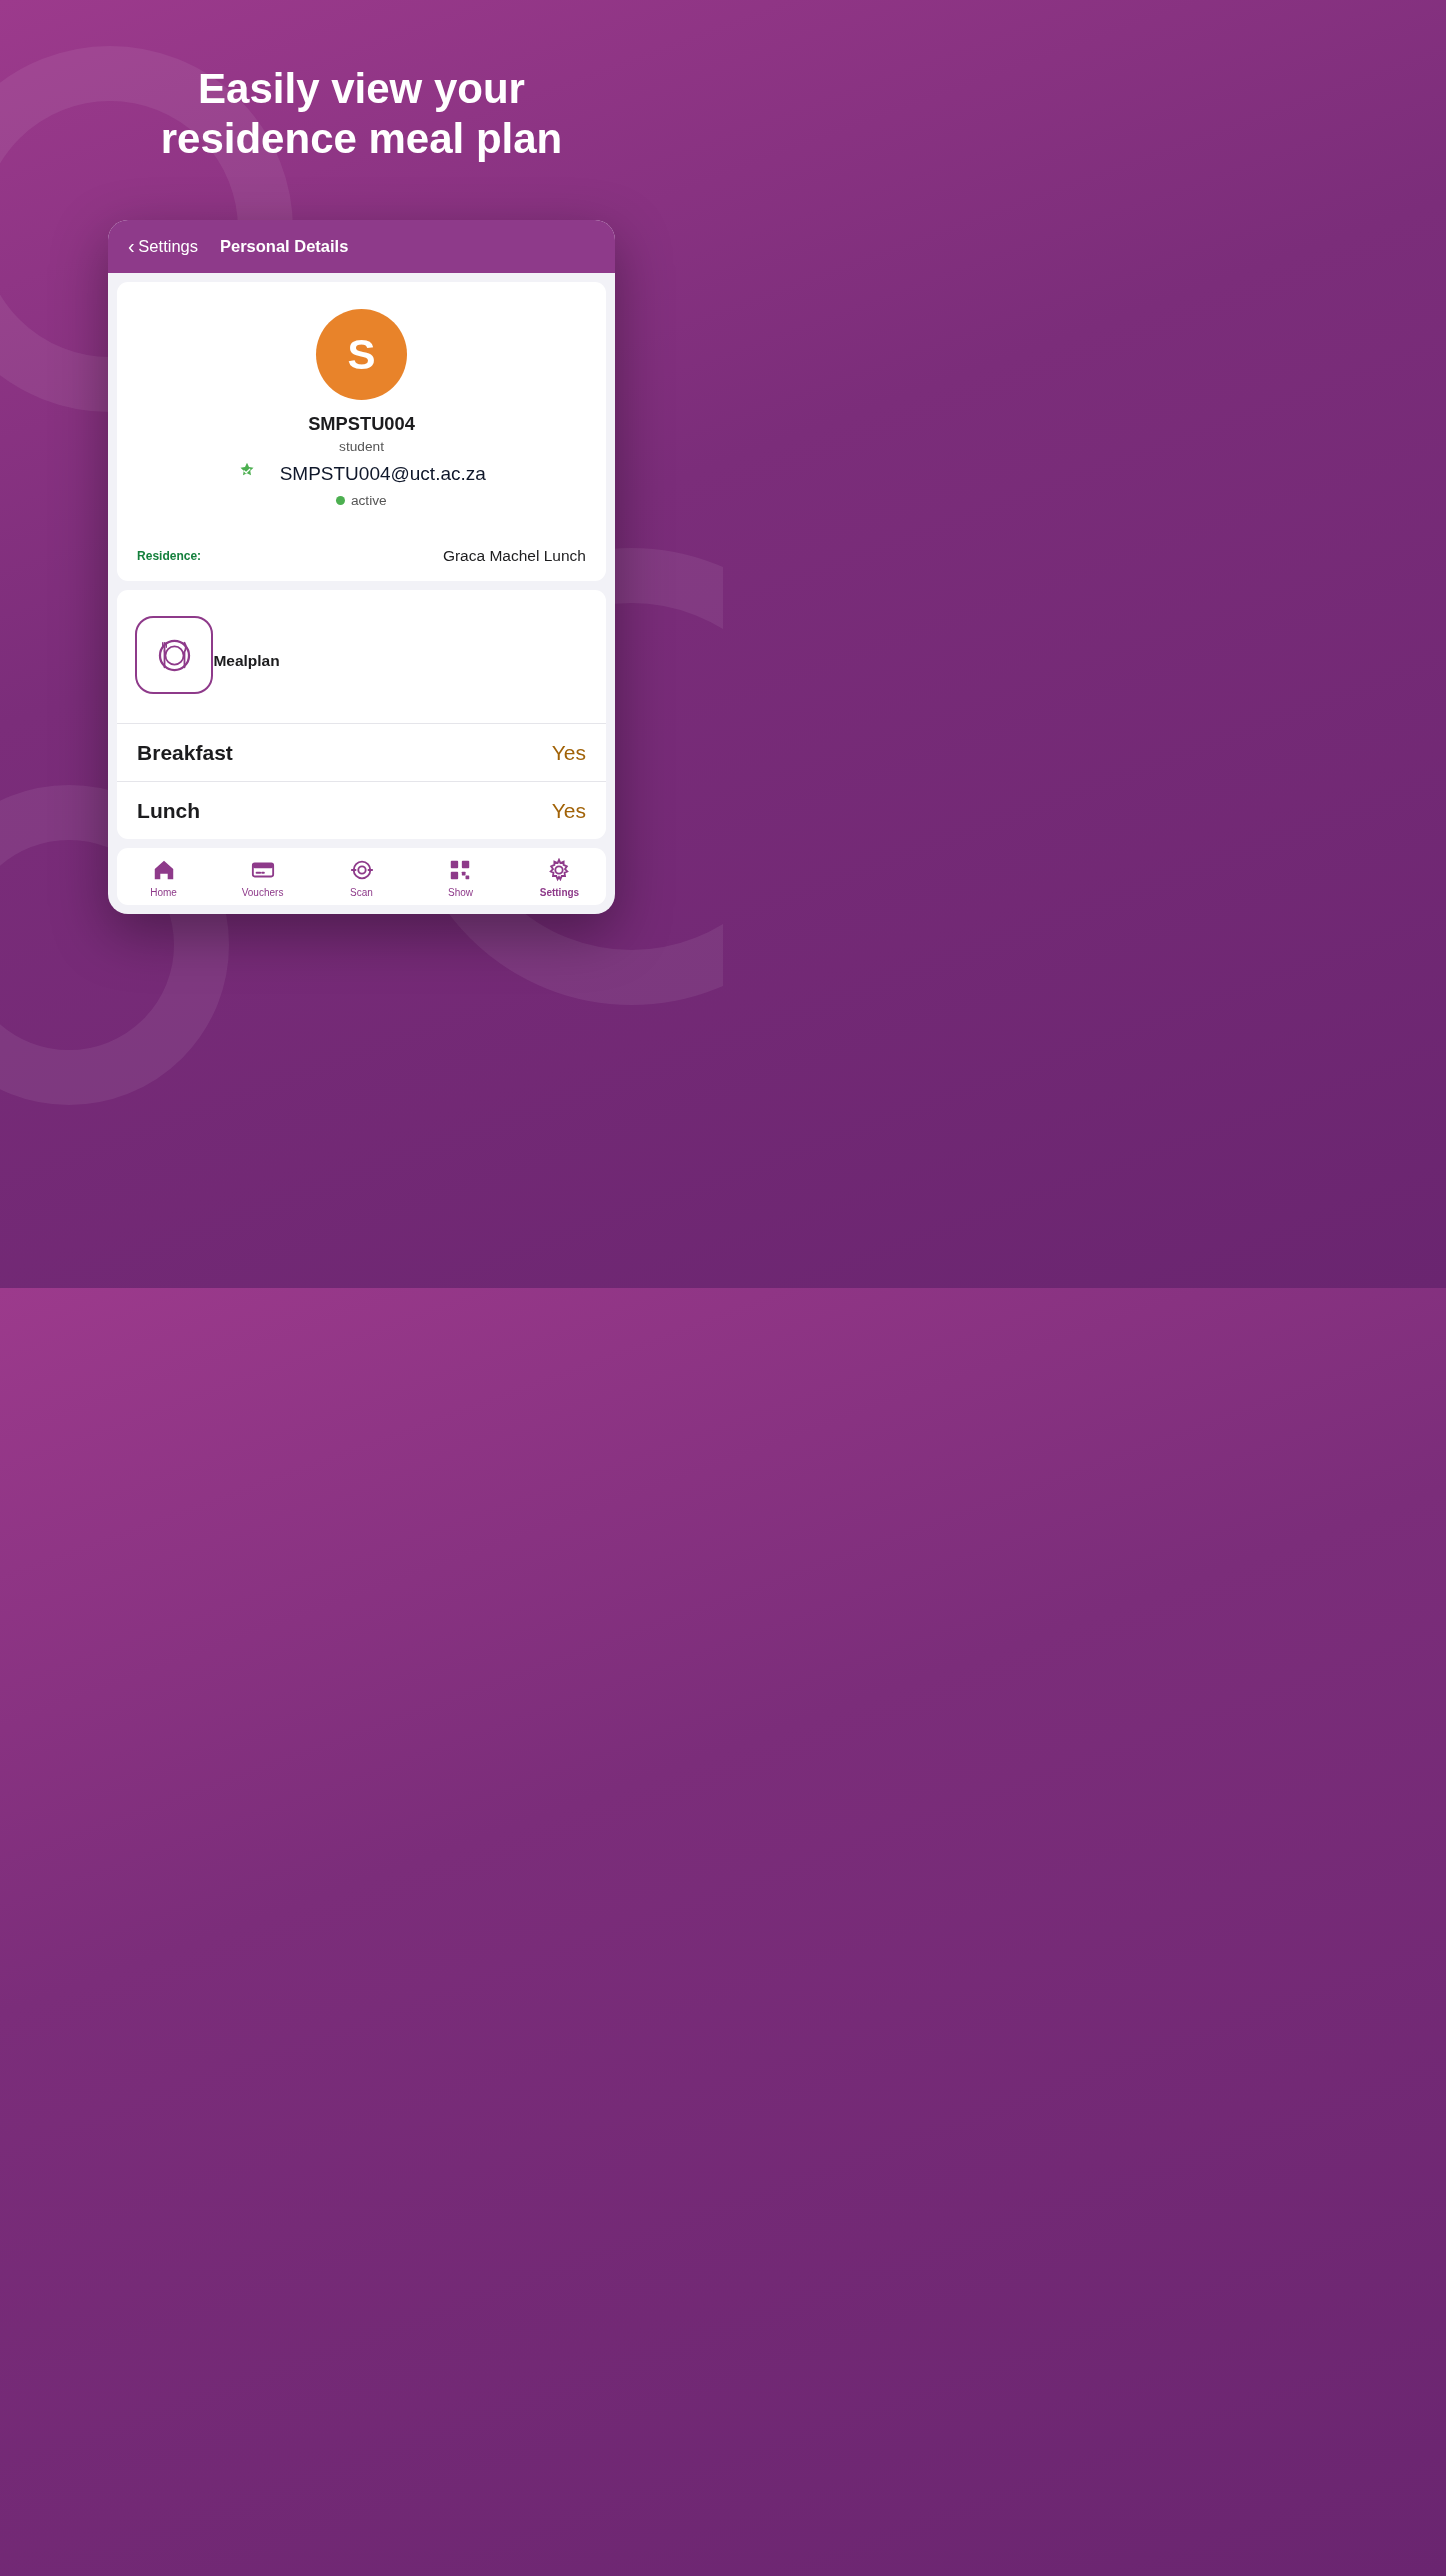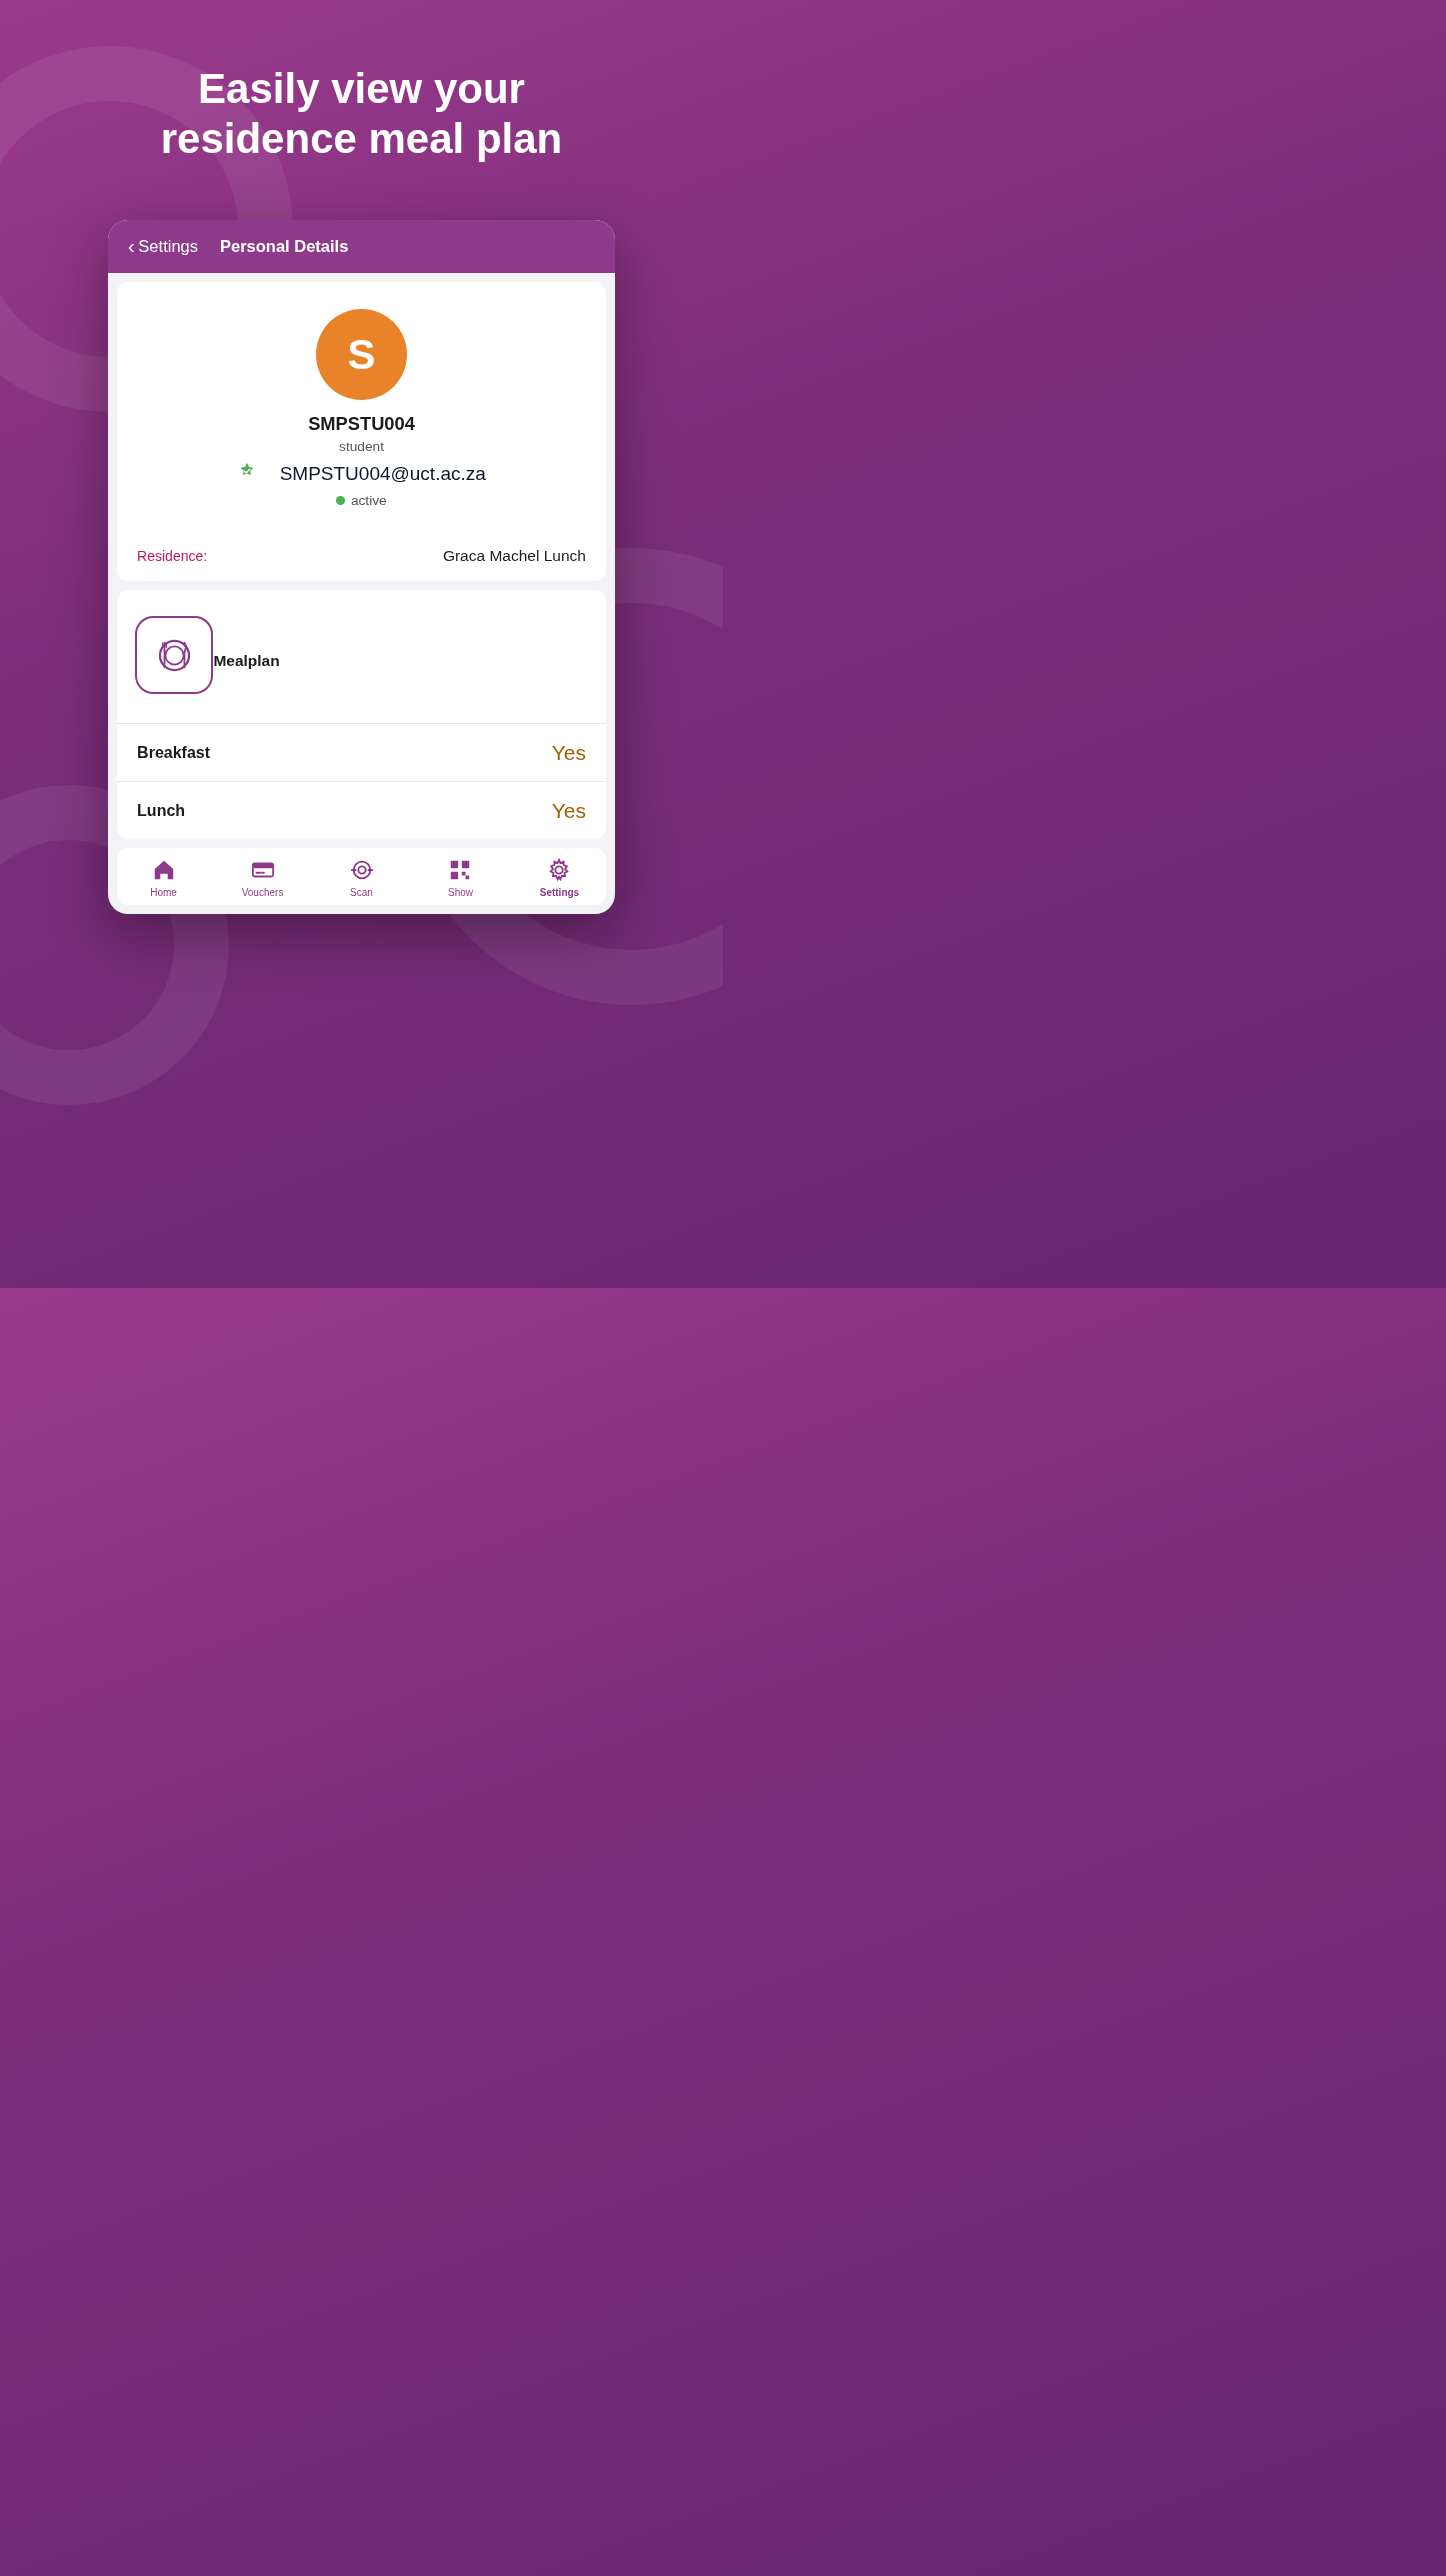--- a/index.html
+++ b/index.html
@@ -164,23 +164,23 @@
     }
 
     
     .info-row {
       display: flex;
       align-items: center;
       justify-content: space-between;
       padding: 16.5px 20px;
     }
     .info-label {
-      font-size: 14px;
-      font-weight: 400;
-      color: #be185d;
+      font-size: 12px;
+      font-weight: 700;
+      color: #15803d;
     }
     .info-value {
       font-size: 15.5px;
       color: #1c1c1e;
     }
 
     
     .mealplan-section {
       display: flex;
       flex-direction: row;
@@ -209,21 +209,21 @@
 
     
     .meal-row {
       display: flex;
       align-items: center;
       justify-content: space-between;
       padding: 16.5px 20px;
       border-top: 0.9px solid #e5e5ea;
     }
     .meal-label {
-      font-size: 16px;
+      font-size: 21px;
       font-weight: 600;
       color: #1c1c1e;
     }
     .meal-value {
       font-size: 21px;
       color: #a16207;
     }
 
     
     .tab-bar {

